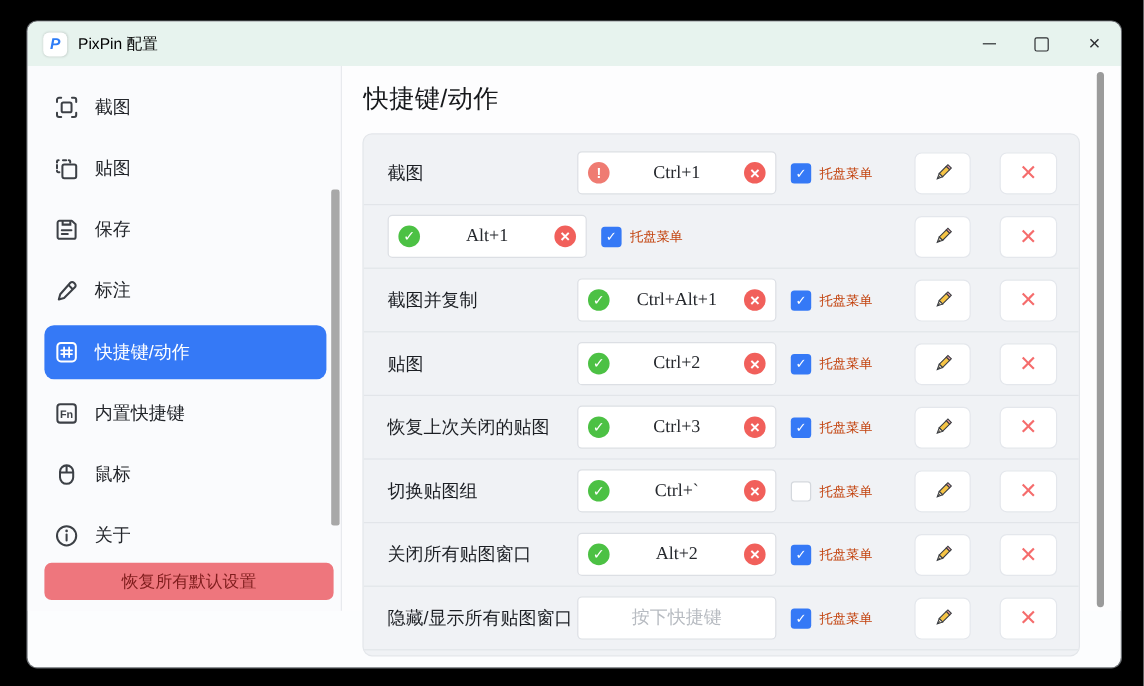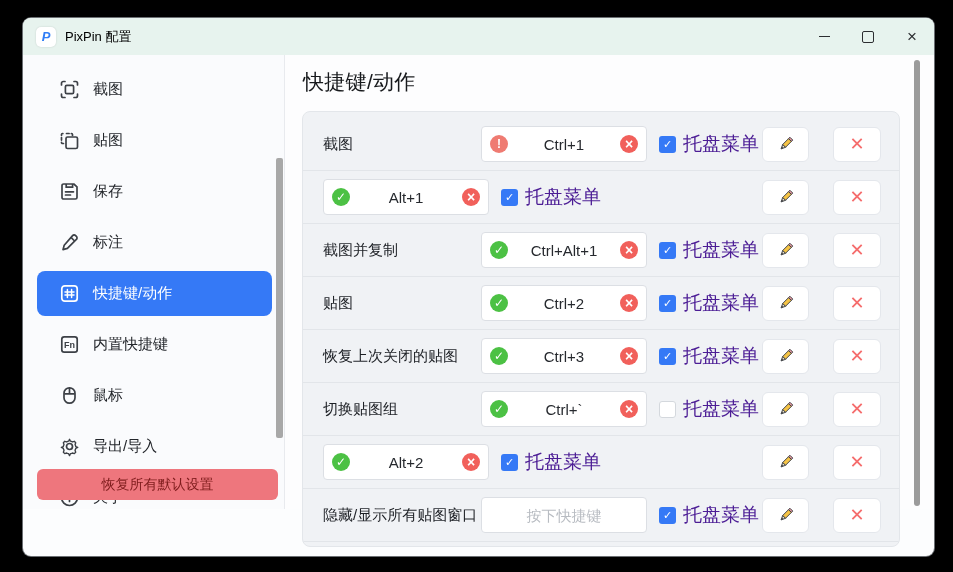--- a/index.html
+++ b/index.html
@@ -22,50 +22,50 @@
   .win-btn{width:44px;height:100%;display:flex;align-items:center;justify-content:center;color:#2c2e31;cursor:default;}
   .glyph-min{display:inline-block;width:11px;border-top:1.4px solid #2c2e31;}
   .glyph-max{display:inline-block;width:10px;height:10px;border:1.4px solid #2c2e31;border-radius:2px;}
   .glyph-close{font-size:17px;line-height:1;}
   
   .appbody{display:flex;height:454px;}
   .sidebar{width:262px;background:#fafbfd;border-right:1px solid #e8eaee;position:relative;
     padding-top:9px;box-sizing:border-box;display:flex;flex-direction:column;}
   .side-item{display:flex;align-items:center;gap:13px;height:51px;padding-left:22px;margin-right:12px;
     font-size:15px;color:#23262b;border-radius:8px;cursor:default;}
-  .side-item .s-ic{width:21px;height:21px;display:flex;align-items:center;justify-content:center;flex:none;margin-left:14px;}
+  .side-item .s-ic{width:21px;height:21px;display:flex;align-items:center;justify-content:center;flex:none;}
   .side-item.selected{height:45px;margin:3px 12px 3px 14px;padding-left:8px;background:#3579f6;color:#fff;}
   .side-item.selected svg *{stroke:#fff;}
   .side-scroll{position:absolute;right:1px;top:103px;width:7px;height:280px;background:#a8a8a8;border-radius:2px;}
   .reset-btn{position:absolute;left:14px;bottom:9px;width:241px;height:31px;background:#ee767d;border:none;
     border-radius:6px;color:#7f1d1d;font-size:14px;display:flex;align-items:center;justify-content:center;cursor:default;
     font-family:inherit;}
   
   .content{flex:1;position:relative;background:#fdfdfe;padding-left:17px;box-sizing:border-box;}
   .heading{margin:13px 0 0 1px;font-size:21px;font-weight:500;color:#17191c;letter-spacing:.3px;}
   .card{margin-top:15px;width:598px;box-sizing:border-box;background:#f0f2f5;border:1px solid #e3e6ea;
     border-radius:8px;padding-top:6px;overflow:hidden;height:436px;}
   .hk-row{display:flex;align-items:center;height:53px;padding:0 18px 0 20px;border-bottom:1px solid #e2e5e9;box-sizing:border-box;}
   .hk-label{width:158px;font-size:15px;color:#1c1f24;flex:none;}
   .hk-field{position:relative;width:166px;height:36px;flex:none;background:#fff;border:1px solid #dcdfe4;border-radius:4px;box-sizing:border-box;}
   .hk-input{width:100%;height:100%;border:none;outline:none;background:transparent;text-align:center;
-    font-size:15px;color:#26292e;font-family:Liberation Sans, sans-serif;padding:0 26px;box-sizing:border-box;}
+    font-size:15px;color:#26292e;font-family:Liberation Serif, serif;padding:0 26px;box-sizing:border-box;}
   .hk-input::placeholder{color:#b8bcc2;}
   .st-ic{position:absolute;left:8px;top:50%;transform:translateY(-50%);width:18px;height:18px;border-radius:50%;
     display:flex;align-items:center;justify-content:center;color:#fff;font-size:12px;font-weight:bold;}
   .st-warning{background:#ef7b72;}
   .st-ok{background:#4cc144;}
   .clear-ic{position:absolute;right:8px;top:50%;transform:translateY(-50%);width:18px;height:18px;border-radius:50%;
     background:#f1605b;color:#fff;display:flex;align-items:center;justify-content:center;font-size:14px;font-weight:bold;line-height:1;cursor:default;}
   .tray{display:flex;align-items:center;gap:7px;margin-left:12px;}
   .cbx{width:17px;height:17px;border-radius:3px;box-sizing:border-box;display:flex;align-items:center;justify-content:center;
     font-size:11px;color:#fff;cursor:default;}
   .cbx.on{background:#3579f6;}
   .cbx.off{background:#fff;border:1px solid #d4d8dd;}
-  .tray-lb{font-size:19px;color:#4c1d95;}
+  .tray-lb{font-size:11px;color:#c2410c;}
   .sq-btn{height:35px;background:#fff;border:1px solid #e4e7ec;border-radius:6px;display:flex;align-items:center;
     justify-content:center;cursor:default;box-sizing:border-box;padding:0;font-family:inherit;}
   .edit-btn{margin-left:auto;width:47px;}
   .del-btn{margin-left:24px;width:48px;color:#f56c6c;font-size:18px;font-weight:400;line-height:1;}
   .content-scroll{position:absolute;top:5px;bottom:3px;right:14px;width:6px;background:#9b9b9b;border-radius:3px;}
   svg{display:block;}
 </style>
 </head>
 <body>
 
@@ -151,29 +151,20 @@
               <svg width="21" height="21" viewBox="0 0 21 21" fill="none">
                 <rect x="5" y="2.8" width="11" height="15.4" rx="5.5" stroke="#3c4046" stroke-width="1.7"></rect>
                 <path d="M10.5 2.8v6M5.2 8.8h10.6" stroke="#3c4046" stroke-width="1.7"></path>
               </svg>
             </span>
     <span class="s-lb">鼠标</span>
   </div>
           <div class="side-item">
     <span class="s-ic">
               <svg width="21" height="21" viewBox="0 0 21 21" fill="none">
-                <circle cx="10.5" cy="10.5" r="3" stroke="#3c4046" stroke-width="1.7"></circle>
-                <path d="M10.5 2.6l1 2.1a6 6 0 0 1 2 .8l2.2-.7 1.5 1.5-.7 2.2a6 6 0 0 1 .8 2l2.1 1-2.1 1a6 6 0 0 1-.8 2l.7 2.2-1.5 1.5-2.2-.7a6 6 0 0 1-2 .8l-1 2.1-1-2.1a6 6 0 0 1-2-.8l-2.2.7-1.5-1.5.7-2.2a6 6 0 0 1-.8-2l-2.1-1 2.1-1a6 6 0 0 1 .8-2l-.7-2.2 1.5-1.5 2.2.7a6 6 0 0 1 2-.8Z" stroke="#3c4046" stroke-width="1.5" stroke-linejoin="round" transform="scale(0.92) translate(0.95 0.95)"></path>
-              </svg>
-            </span>
-    <span class="s-lb">导出/导入</span>
-  </div>
-          <div class="side-item">
-    <span class="s-ic">
-              <svg width="21" height="21" viewBox="0 0 21 21" fill="none">
                 <circle cx="10.5" cy="10.5" r="8" stroke="#3c4046" stroke-width="1.7"></circle>
                 <path d="M10.5 9.5v5" stroke="#3c4046" stroke-width="1.7" stroke-linecap="round"></path>
                 <circle cx="10.5" cy="6.4" r="1.1" fill="#3c4046"></circle>
               </svg>
             </span>
     <span class="s-lb">关于</span>
   </div>
         </div>
       <div class="side-scroll"></div>
       <button class="reset-btn">恢复所有默认设置</button>
@@ -325,20 +316,21 @@
           <path d="M7.8 13 L12.2 13 L10 17.8 Z" fill="#efe3c8" stroke="#3a3d42" stroke-width="1"></path>
           <path d="M9.3 14.6 L10.7 14.6 L10 17.8 Z" fill="#3a3d42"></path>
         </g>
       </svg>
     </button>
     <button class="sq-btn del-btn">
               <span>✕</span>
             </button>
   </div>
           <div class="hk-row">
+    <div class="hk-label">关闭所有贴图窗口</div>
     <div class="hk-field">
       <span class="st-ic st-ok">✓</span>
       <input class="hk-input" type="text" readonly="" value="Alt+2" style="">
       <span class="clear-ic">×</span>
     </div>
     <div class="tray">
       <span class="cbx on">✓</span>
       <span class="tray-lb">托盘菜单</span>
     </div>
     <button class="sq-btn edit-btn">

